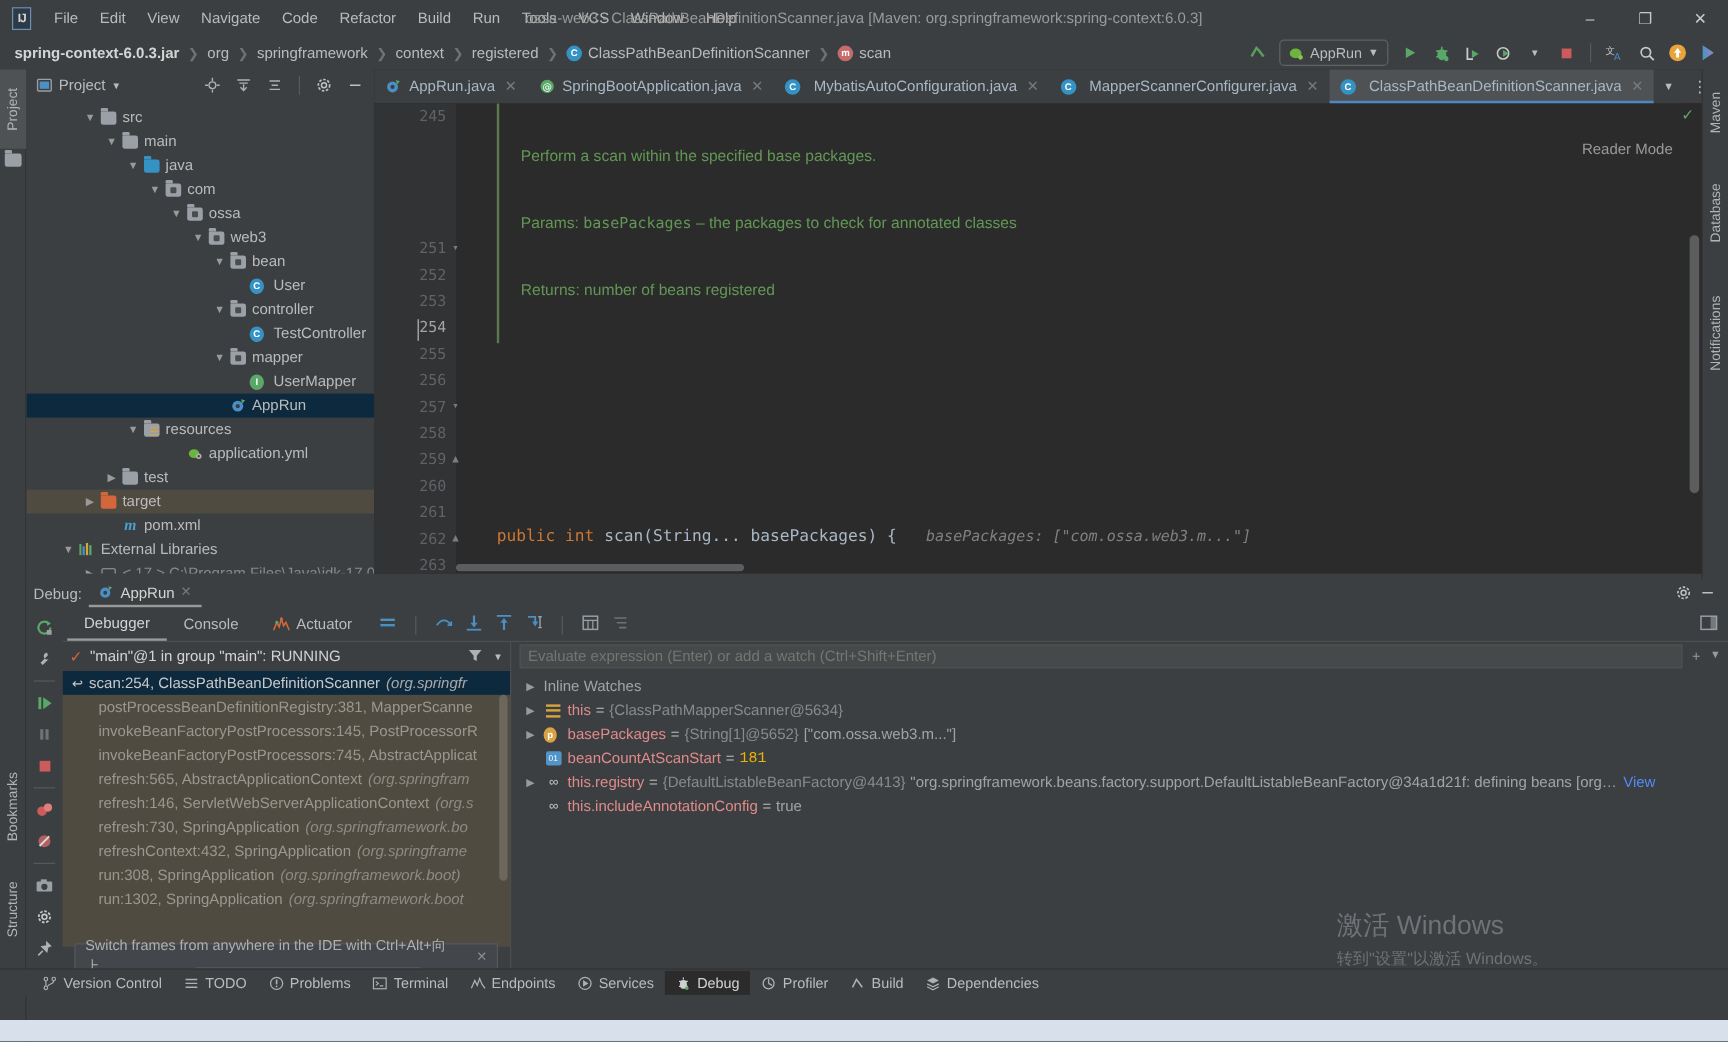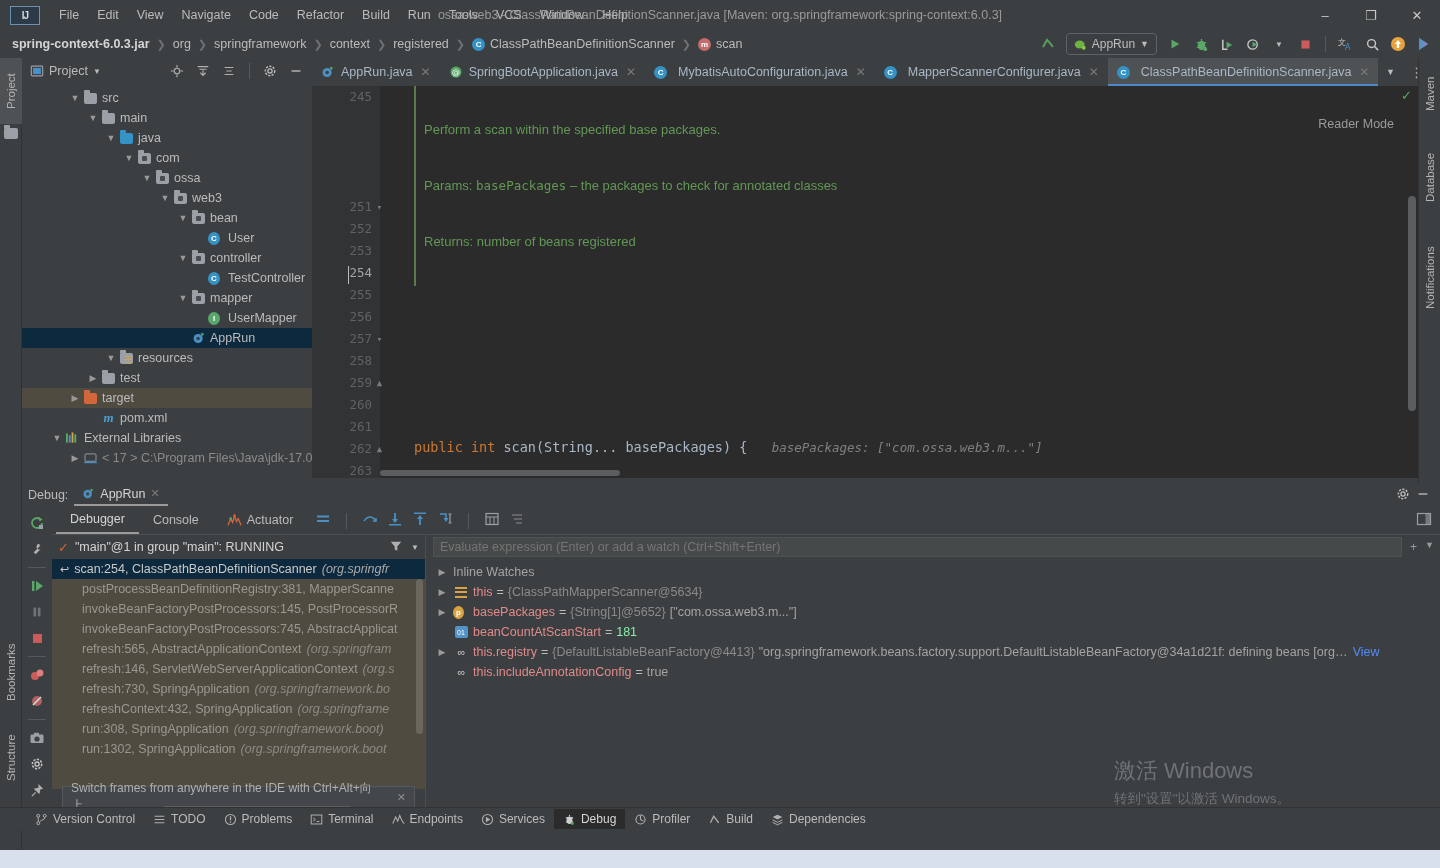--- a/index.html
+++ b/index.html
@@ -12,21 +12,21 @@
     overflow: hidden;
   }
   .app { position: relative; width: 1440px; height: 868px; }
 
   
   .titlebar {
     position: absolute; top: 0; left: 0; width: 1440px; height: 30px;
     background: #3c3f41; display: flex; align-items: center;
   }
   .ij-logo {
-    width: 30px; height: 19px; margin-left: 10px; margin-right: 10px;
+    width: 16px; height: 19px; margin-left: 10px; margin-right: 10px;
     border: 1px solid #6f8fb0; background: #2d3a47;
     color: #d6d6d6; font-size: 10px; font-weight: bold;
     display: flex; align-items: center; justify-content: center;
     letter-spacing: -1px;
   }
   .menu { display: flex; align-items: center; gap: 0px; }
   .menu-item {
     padding: 4px 9px; color: #bbbbbb; font-size: 12.5px; white-space: nowrap;
   }
   .title-text {
@@ -140,21 +140,21 @@
   .gutter-line { height: 22px; line-height: 22px; }
   .foldmark { position: absolute; right: -12px; width: 9px; text-align: center; color: #7a7d80; font-size: 9px; }
   .code {
     position: absolute; top: 0; left: 68px; right: 0; height: 100%;
     font-family: "DejaVu Sans Mono", monospace; font-size: 13.5px;
     white-space: pre; overflow: hidden;
   }
   .cline { height: 22px; line-height: 22px; padding-left: 34px; color: #a9b7c6; }
   .doc {
     position: absolute; left: 34px; right: 240px; top: 0px;
-    border-left: 2px solid #5a7a4e; padding-left: 8px;
+    border-left: 2px solid #5a7a4e; padding-left: 18px;
   }
   .doc .dline { height: 24px; line-height: 24px; font-family: "Liberation Sans", sans-serif; font-size: 13px; color: #629755; }
   .doc .mono { font-family: "DejaVu Sans Mono", monospace; font-size: 12.5px; }
   .kw { color: #cc7832; }
   .typ { color: #a9b7c6; } .mth { color: #a9b7c6; }
   .hint { color: #808080; font-style: italic; font-size: 12.5px; }
   .caret { position: absolute; left: 34px; width: 1px; height: 18px; background: #bbbbbb; }
 
   .hscroll {
     position: absolute; left: 68px; bottom: 2px; height: 6px; width: 240px;
@@ -237,21 +237,21 @@
   .vars-list { padding-top: 3px; }
   .vrow {
     height: 20px; display: flex; align-items: center; font-size: 12.5px;
     color: #bbbbbb; white-space: nowrap; padding-left: 8px; gap: 4px;
   }
   .vchev { width: 14px; color: #9a9a9a; font-size: 9px; text-align: center; flex: 0 0 14px; }
   .vico { width: 16px; flex: 0 0 16px; display: flex; align-items: center; justify-content: center; }
   .vname { color: #e08a8a; }
   .vref  { color: #8a8a8a; }
   .vval  { color: #a3a3a3; }
-  .vnum  { color: #86efac; }
+  .vnum  { color: #eab308; font-family: Liberation Mono, monospace; }
   .vlink { color: #548af7; }
   .ico-box { width: 13px; height: 12px; border-radius: 2px; background: #5394c8; color:#fff; font-size:7px; display:flex; align-items:center; justify-content:center; }
   .ico-stack { width: 12px; height: 11px; display:flex; flex-direction: column; justify-content: space-between; }
   .ico-stack span { display:block; height:2px; background:#d9a343; }
   .ico-oo { color: #c9c9c9; font-size: 11px; letter-spacing:-1px; }
 
   
   .bottombar {
     position: absolute; bottom: 38px; left: 0; width: 1440px; height: 23px;
     background: #3c3f41; display: flex; align-items: center; padding-left: 26px; gap: 0;
@@ -581,20 +581,31 @@
             </svg>
         </span>
         <span>AppRun</span>
       </div>
       <div class="tnode" style="padding-left:82px">
         <span class="twist">▼</span>
         <span class="ticon">
             <span class="folder res"></span>
           </span>
         <span>resources</span>
+      </div>
+      <div class="tnode" style="padding-left:118px">
+        <span class="twist"></span>
+        <span class="ticon">
+          <svg width="14" height="14" viewBox="0 0 16 16">
+              <ellipse cx="6.5" cy="8" rx="5" ry="4.2" fill="#6db33f"></ellipse>
+              <circle cx="11" cy="10.5" r="2.6" fill="#b0b0b0"></circle>
+              <circle cx="11" cy="10.5" r="1.1" fill="#3c3f41"></circle>
+            </svg>
+        </span>
+        <span>application.yml</span>
       </div>
       <div class="tnode" style="padding-left:64px">
         <span class="twist">▶</span>
         <span class="ticon">
             <span class="folder"></span>
           </span>
         <span>test</span>
       </div>
       <div class="tnode dim" style="padding-left:46px">
         <span class="twist">▶</span>

